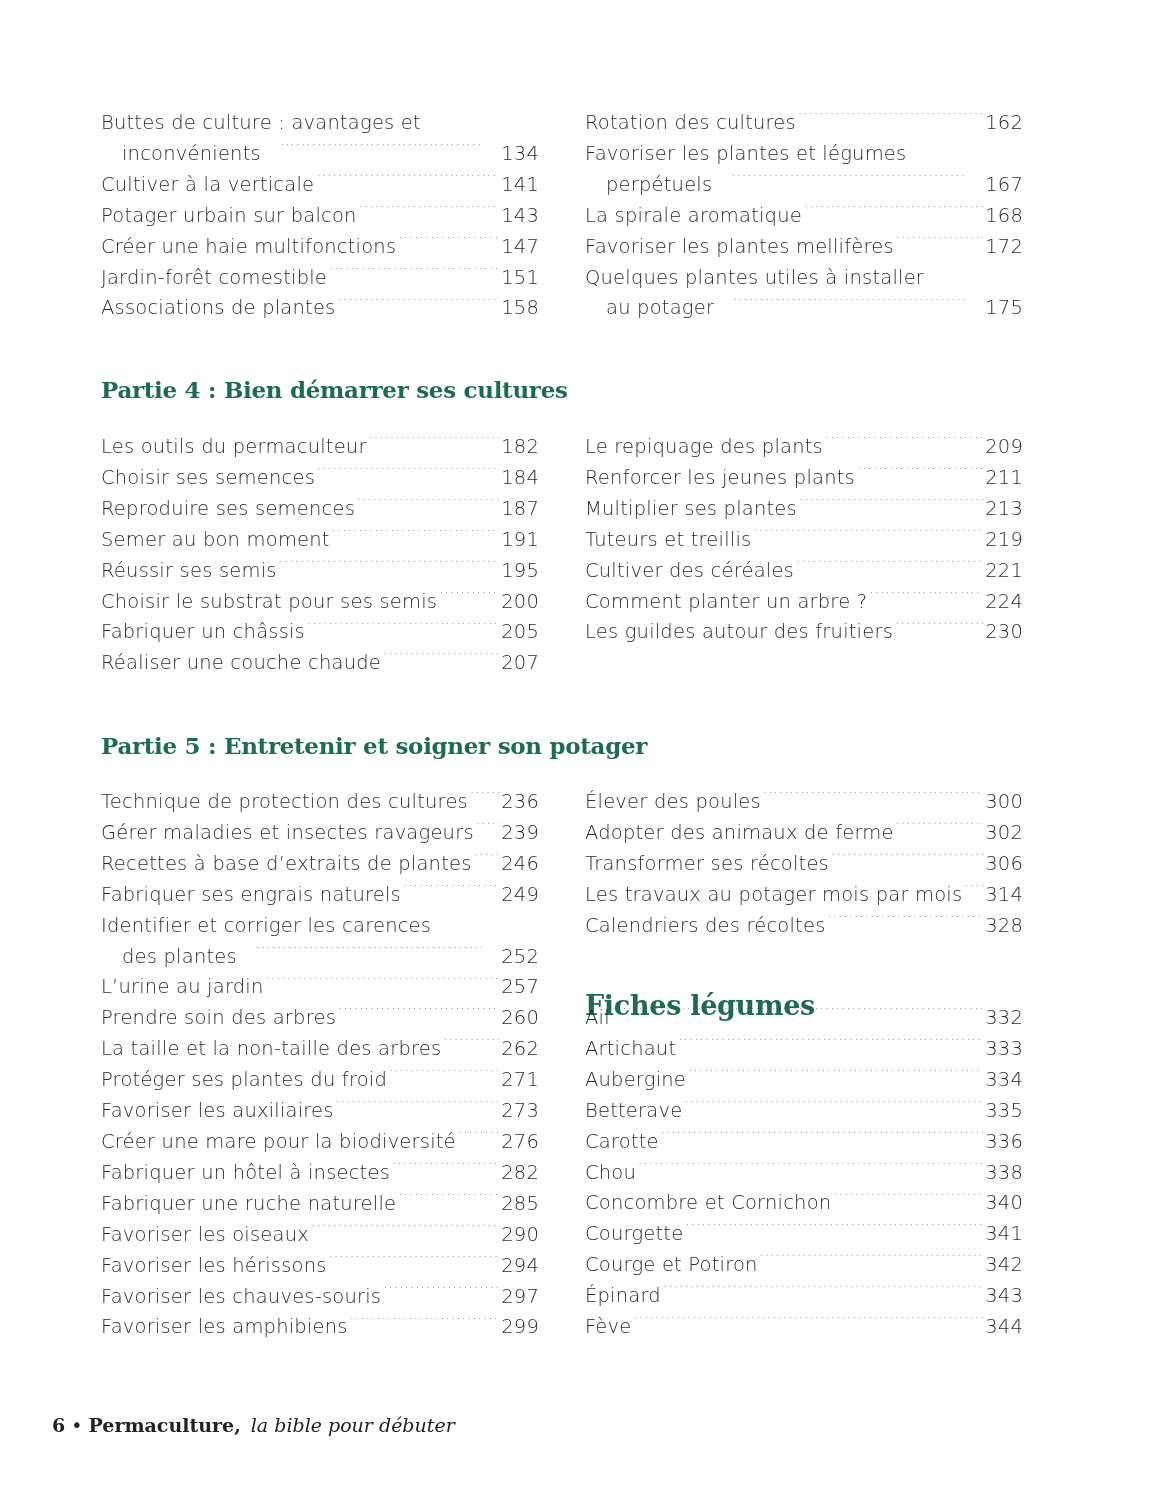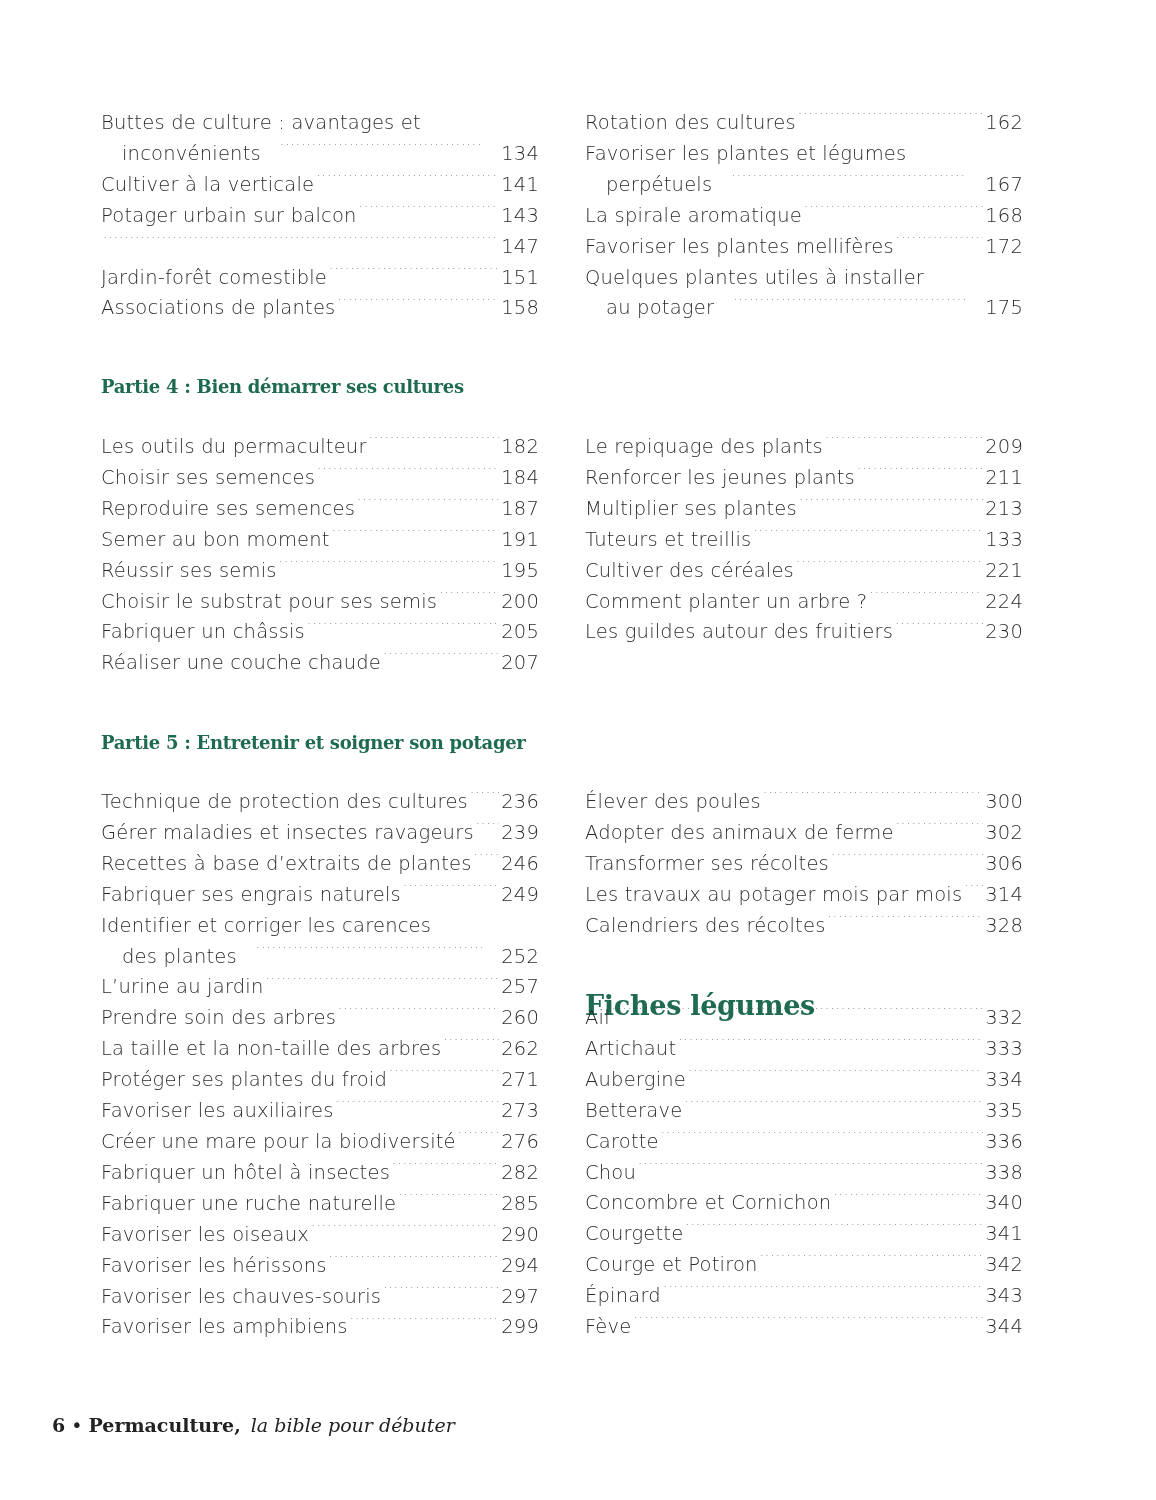--- a/index.html
+++ b/index.html
@@ -11,21 +11,21 @@
   .col.right { left: 585px; }
   .entry { font-size: 19.5px; line-height: 30.9px; letter-spacing: 0.2px; font-weight: 300; }
   .row { display: flex; align-items: baseline; white-space: nowrap; }
   .row .t { flex: 0 0 auto; }
   .row .dots { flex: 1 1 auto; overflow: hidden; margin: 0 2px; position: relative; height: 1em; }
   .row .dots::before { content: "................................................................................................................................................"; position: absolute; left: 0; bottom: 3px; font-size: 13px; letter-spacing: 1.2px; color: #444; }
   .row .p { flex: 0 0 auto; text-align: right; }
   .entry .first { display: block; white-space: nowrap; }
   .entry .indent { padding-left: 21px; gap: 17px; }
   .heading { position: absolute; left: 101px; font-family: "DejaVu Serif", serif; font-weight: bold;
-             color: #1e6b52; font-size: 18px; letter-spacing: -0.3px; }
+             color: #1e6b52; font-size: 23px; letter-spacing: -0.3px; }
   .subheading { position: absolute; font-family: "DejaVu Serif", serif; font-weight: bold;
                 color: #1e6b52; font-size: 27px; letter-spacing: -0.3px; }
   .footer { position: absolute; left: 52px; top: 1414px; font-size: 19px; color: #222; white-space: nowrap; }
   .footer .num { font-family: "DejaVu Serif", serif; font-weight: bold; }
   .footer .title { font-family: "DejaVu Serif", serif; font-weight: bold; margin-top: 8px; }
   .footer .sub { font-family: "DejaVu Serif", serif; font-style: italic; font-weight: normal; margin-left: 4px; }
 </style>
 </head>
 <body>
 
@@ -49,20 +49,21 @@
       </div>
       <div>
         <div class="row">
           <span class="t">Potager urbain sur balcon</span>
           <span class="dots"></span>
           <span class="p">143</span>
         </div>
       </div>
       <div>
         <div class="row">
+          <span class="t">Créer une haie multifonctions</span>
           <span class="dots"></span>
           <span class="p">147</span>
         </div>
       </div>
       <div>
         <div class="row">
           <span class="t">Jardin-forêt comestible</span>
           <span class="dots"></span>
           <span class="p">151</span>
         </div>
@@ -193,21 +194,21 @@
         <div class="row">
           <span class="t">Multiplier ses plantes</span>
           <span class="dots"></span>
           <span class="p">213</span>
         </div>
       </div>
       <div>
         <div class="row">
           <span class="t">Tuteurs et treillis</span>
           <span class="dots"></span>
-          <span class="p">133</span>
+          <span class="p">219</span>
         </div>
       </div>
       <div>
         <div class="row">
           <span class="t">Cultiver des céréales</span>
           <span class="dots"></span>
           <span class="p">221</span>
         </div>
       </div>
       <div>

